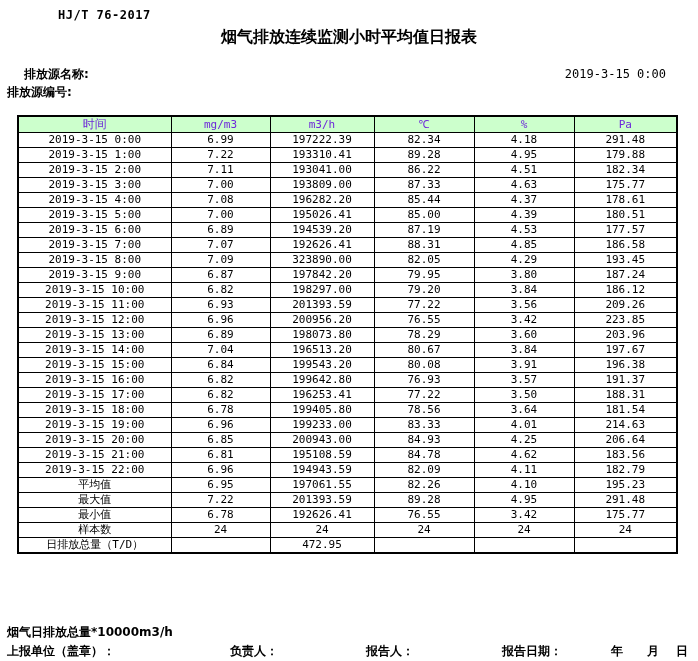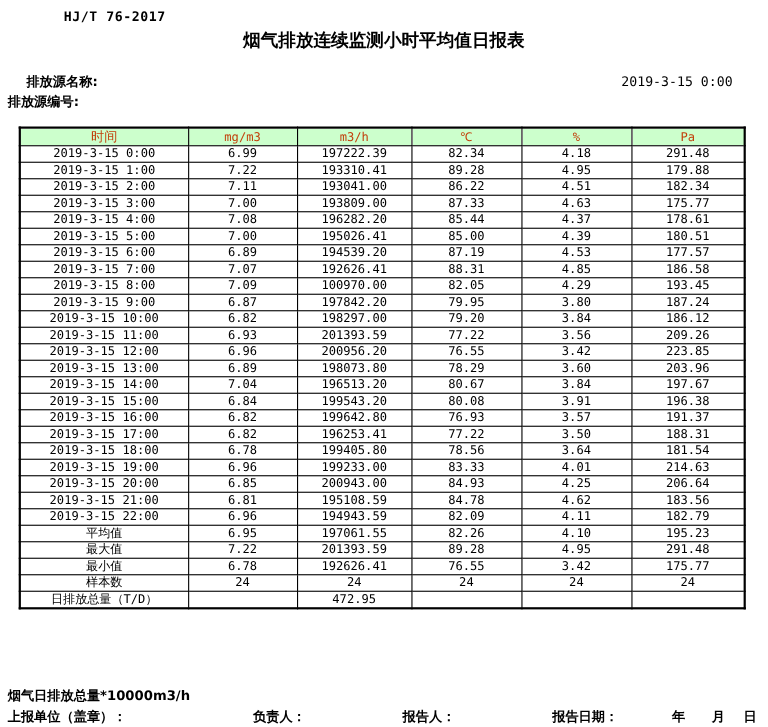--- a/index.html
+++ b/index.html
@@ -30,21 +30,21 @@
     border:1px solid #000;padding:0;text-align:center;vertical-align:middle;
     font-weight:normal;font-size:11px;line-height:14px;height:14px;
     font-family:"DejaVu Sans Mono",monospace;
     overflow:hidden;white-space:nowrap;
   }
   tr.col-head-row th{height:29px;font-size:12px;font-family:"DejaVu Sans",sans-serif;}
   th.stub{padding:0;}
   th.stub .stub-a{height:14px;border-bottom:1px solid #000;}
   th.stub .stub-b{height:14px;}
   tr.unit-row th{
-    background:#ccffcc;color:#c2410c;height:15px;line-height:15px;
+    background:#ccffcc;color:#6d28d9;height:15px;line-height:15px;
   }
   tr.unit-row th.time-head{font-size:12px;font-family:"DejaVu Sans",sans-serif;}
   td.time-cell{font-size:11px;}
   td.sum-label{font-size:12px;font-family:"DejaVu Sans",sans-serif;}
   .footer-note{
     position:absolute;left:7px;top:624px;font-size:12px;font-weight:bold;
     font-family:"DejaVu Sans",sans-serif;
   }
   .footer-sign{position:absolute;left:0;top:643px;width:698px;height:16px;font-size:12px;font-weight:bold;text-align:right;}
   .footer-sign span{position:absolute;top:0;white-space:nowrap;}
@@ -145,21 +145,21 @@
         <td class="time-cell">2019-3-15 7:00</td>
         <td>7.07</td>
         <td>192626.41</td>
         <td>88.31</td>
         <td>4.85</td>
         <td>186.58</td>
       </tr>
       <tr>
         <td class="time-cell">2019-3-15 8:00</td>
         <td>7.09</td>
-        <td>100970.00</td>
+        <td>323890.00</td>
         <td>82.05</td>
         <td>4.29</td>
         <td>193.45</td>
       </tr>
       <tr>
         <td class="time-cell">2019-3-15 9:00</td>
         <td>6.87</td>
         <td>197842.20</td>
         <td>79.95</td>
         <td>3.80</td>

